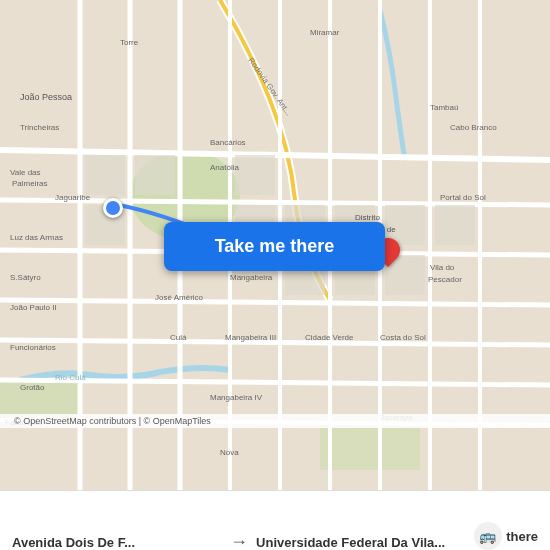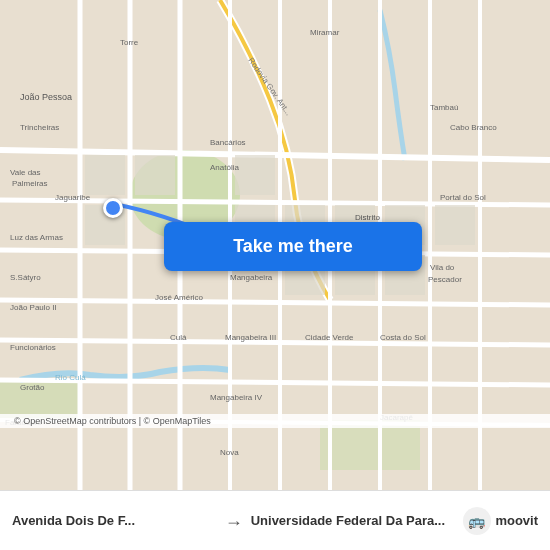--- a/index.html
+++ b/index.html
@@ -19,21 +19,21 @@
       top: 0; left: 0;
       width: 100%;
       height: 100%;
     }
 
     
     #take-me-there-btn {
       position: absolute;
       top: 222px;
       left: 164px;
-      width: 258px;
+      width: 221px;
       height: 49px;
       background-color: #1a73e8;
       color: white;
       border: none;
       border-radius: 8px;
       font-size: 18px;
       font-weight: bold;
       cursor: pointer;
       display: flex;
       align-items: center;
@@ -79,21 +79,21 @@
     }
 
     
     #bottom-bar {
       position: absolute;
       bottom: 0;
       width: 550px;
       height: 60px;
       background: white;
       display: flex;
-      align-items: center;
+      align-items: flex-end;
       border-top: 1px solid #ddd;
       padding: 0 12px;
     }
 
     #origin-text {
       flex: 1;
       font-size: 13px;
       font-weight: bold;
       color: #333;
       white-space: nowrap;
@@ -256,20 +256,20 @@
   </button>
 
   <div id="attribution">
     <span>© OpenStreetMap contributors | © OpenMapTiles</span>
   </div>
 </div>
 
 <div id="bottom-bar">
   <span id="origin-text">Avenida Dois De F...</span>
   <span id="arrow-divider">→</span>
-  <span id="dest-text">Universidade Federal Da Para...</span>
+  <span id="dest-text">Universidade Federal Da Vila...</span>
   <div id="moovit-logo">
     <div id="moovit-icon">
       <span>🚌</span>
     </div>
-    <span id="moovit-label">moovit</span>
+    <span id="moovit-label">there</span>
   </div>
 </div>
 
 </body></html>

